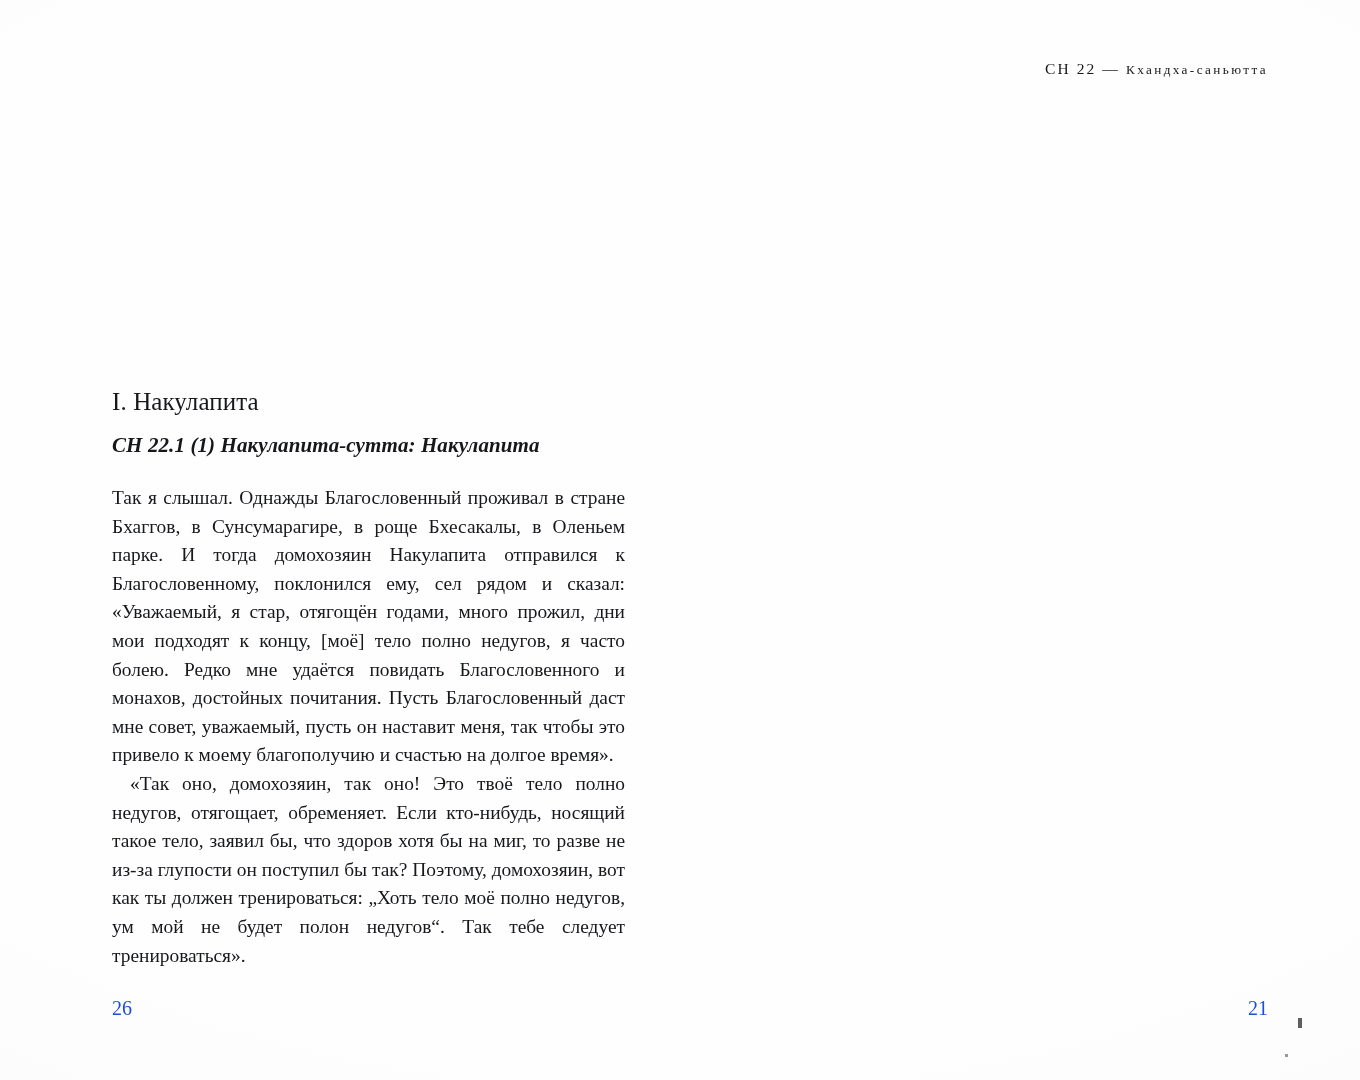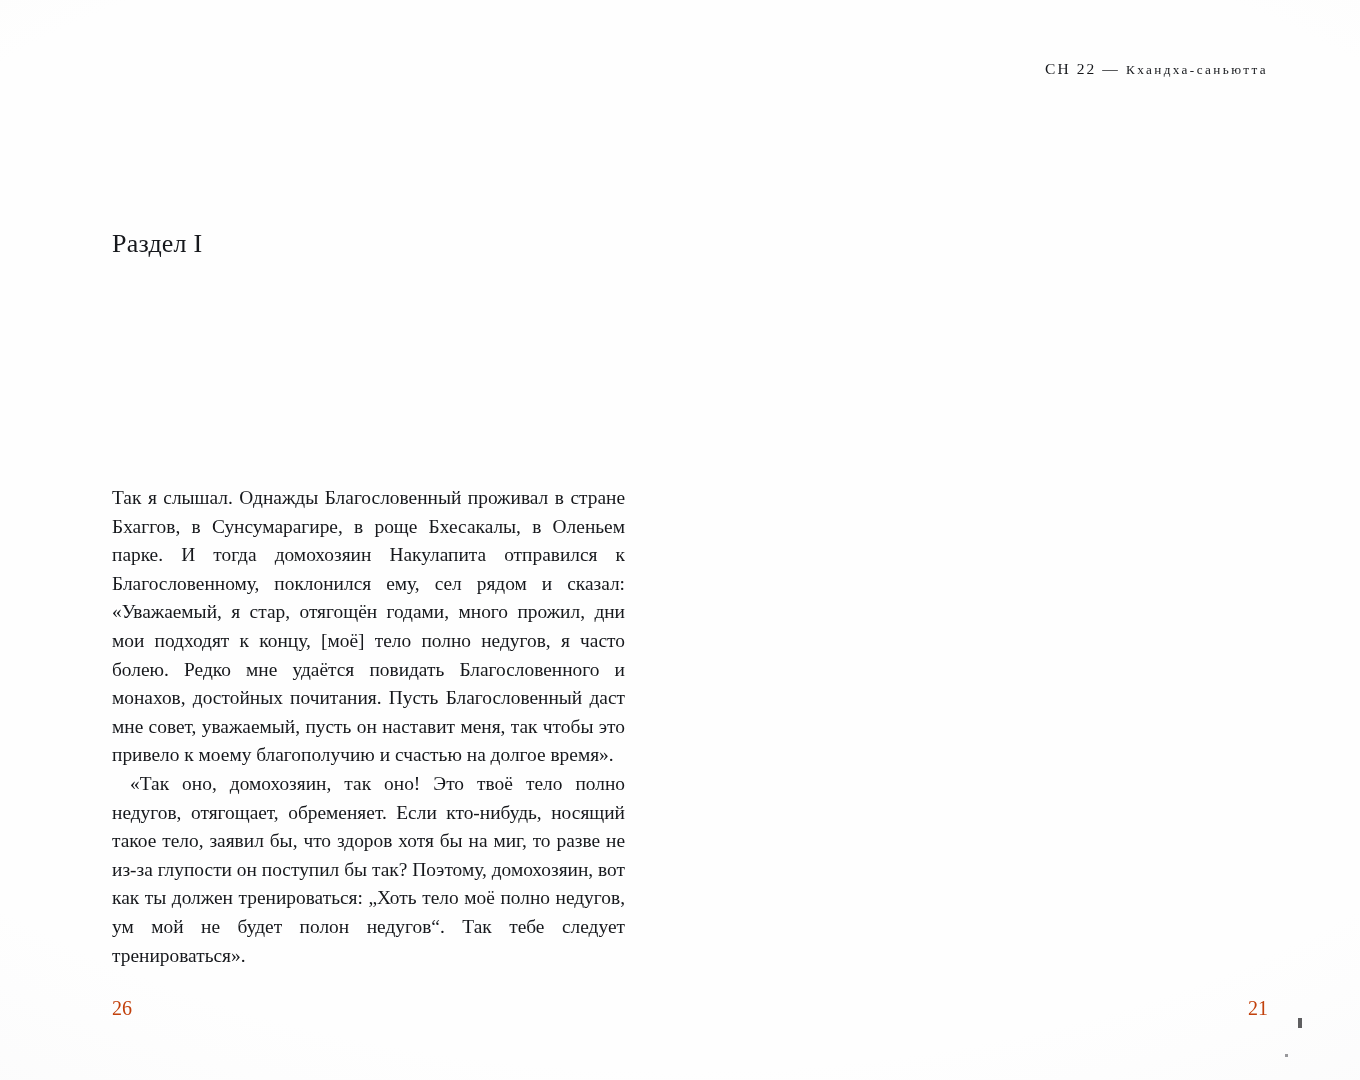--- a/index.html
+++ b/index.html
@@ -128,21 +128,21 @@
   }
   .col p.no-indent {
     text-indent: 0;
   }
 
   
   .folio {
     position: absolute;
     bottom: 60px;
     font-size: 20px;
-    color: #c2410c;
+    color: #1d4ed8;
   }
   .folio-verso { left: 112px; }
   .folio-recto { right: 92px; }
 
   
   .scan-speck {
     position: absolute;
     right: 58px;
     bottom: 52px;
     width: 4px;
@@ -165,23 +165,26 @@
 </head>
 <body>
 
 <div class="spread">
 
   <div class="paper-tone"></div>
 
   <div class="page-verso">
 
     <div class="section-block">
-      <div class="section-label">Раздел I</div>
-    </div>
-
+    </div>
+
+    <div class="chapter-block">
+      <div class="chapter-title">I. Накулапита</div>
+      <div class="sutta-title">СН 22.1 (1)  Накулапита-сутта: Накулапита</div>
+    </div>
 
     <div class="col col-verso">
       <p class="no-indent">Так я слышал. Однажды Благословенный проживал в стране Бхаггов, в Сунсумарагире, в роще Бхесака­лы, в Оленьем парке. И тогда домохозяин Накулапита отправился к Благословенному, поклонился ему, сел рядом и сказал: «Уважаемый, я стар, отягощён годами, много прожил, дни мои подходят к концу, [моё] тело полно недугов, я часто болею. Редко мне удаётся по­видать Благословенного и монахов, достойных почи­тания. Пусть Благословенный даст мне совет, уважа­емый, пусть он наставит меня, так чтобы это привело к моему благополучию и счастью на долгое время».</p>
       <p>«Так оно, домохозяин, так оно! Это твоё тело полно недугов, отягощает, обременяет. Если кто-нибудь, но­сящий такое тело, заявил бы, что здоров хотя бы на миг, то разве не из-за глупости он поступил бы так? По­этому, домохозяин, вот как ты должен тренироваться: „Хоть тело моё полно недугов, ум мой не будет полон недугов“. Так тебе следует тренироваться».</p>
     </div>
 
     <div class="folio folio-verso">26</div>
   </div>
 
   <div class="page-recto">

